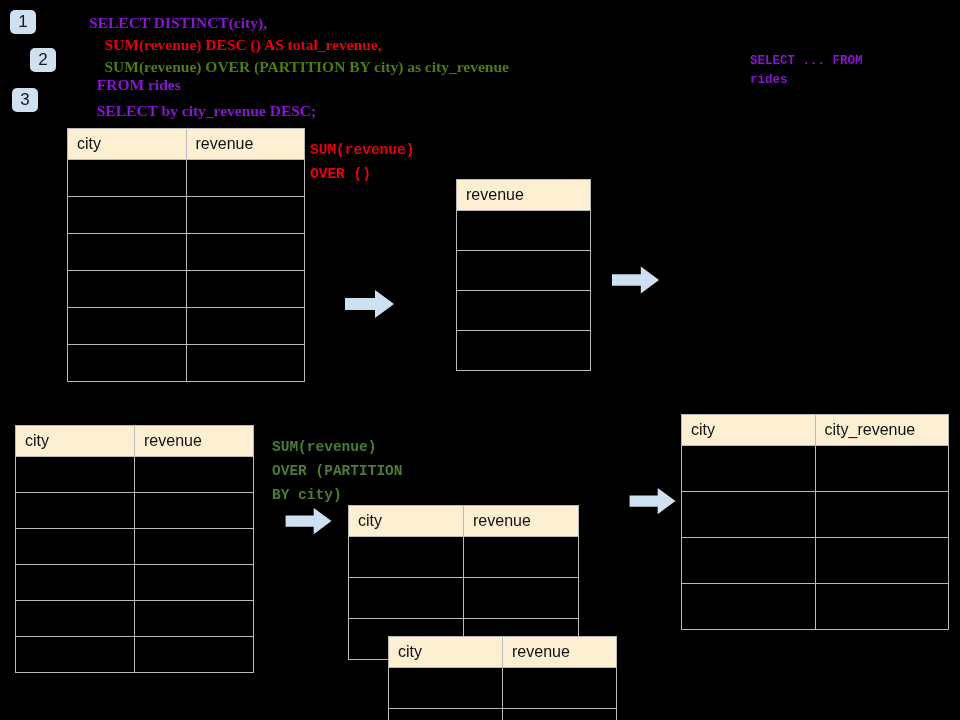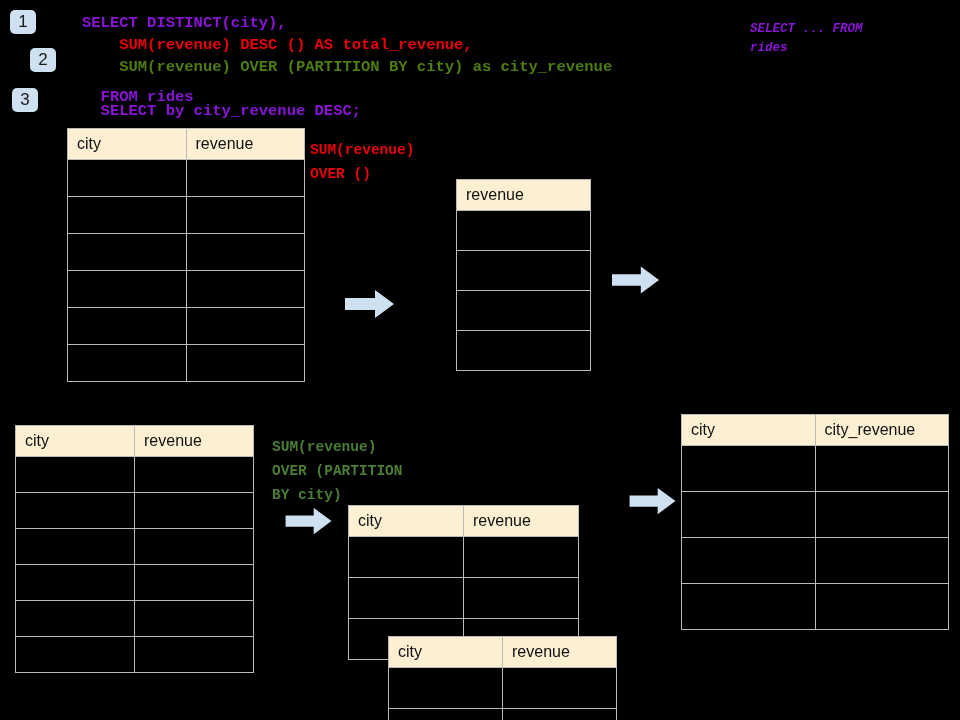--- a/index.html
+++ b/index.html
@@ -27,26 +27,27 @@
     font-size: 17px;
     line-height: 24px;
     text-align: center;
     width: 26px;
     height: 24px;
   }
 
   
   .code {
     position: absolute;
-    font-family: Liberation Mono, monospace;
+    font-family: Liberation Serif, serif;
     font-size: 15.5px;
     line-height: 22px;
     white-space: pre;
     font-weight: bold;
     letter-spacing: 0px;
+    margin-left: 7px;
   }
   .code-purple { color: #8a14d6; }
   .code-red    { color: #e8000b; }
   .code-green  { color: #4d7c0f; }
 
   .side-note {
     position: absolute;
     font-family: "Liberation Mono", monospace;
     font-size: 12.5px;
     line-height: 19px;
@@ -100,24 +101,24 @@
 
 <div id="canvas">
 
   <div class="badge" style="left:10px; top:10px;">1</div>
   <div class="badge" style="left:30px; top:48px;">2</div>
   <div class="badge" style="left:12px; top:88px;">3</div>
 
   <div class="code code-purple" style="left:82px; top:12px;">SELECT DISTINCT(city),</div>
   <div class="code code-red" style="left:82px; top:34px;">    SUM(revenue) DESC () AS total_revenue,</div>
   <div class="code code-green" style="left:82px; top:56px;">    SUM(revenue) OVER (PARTITION BY city) as city_revenue</div>
-  <div class="code code-purple" style="left:82px; top:86px;">  FROM rides</div>
+  <div class="code code-purple" style="left:82px; top:74px;">  FROM rides</div>
   <div class="code code-purple" style="left:82px; top:100px;">  SELECT by city_revenue DESC;</div>
 
-  <div class="side-note" style="left:750px; top:20px;font-style:italic;">SELECT ... FROM
+  <div class="side-note" style="left:750px; top:52px;">SELECT ... FROM
 rides</div>
 
   <div class="annot annot-red" style="left:310px; top:138px;">SUM(revenue)
 OVER ()</div>
   <div class="annot annot-green" style="left:272px; top:435px;">SUM(revenue)
 OVER (PARTITION
 BY city)</div>
 
   <table class="tbl" style="left:67px; top:128px; width:238px;">
     <colgroup>

